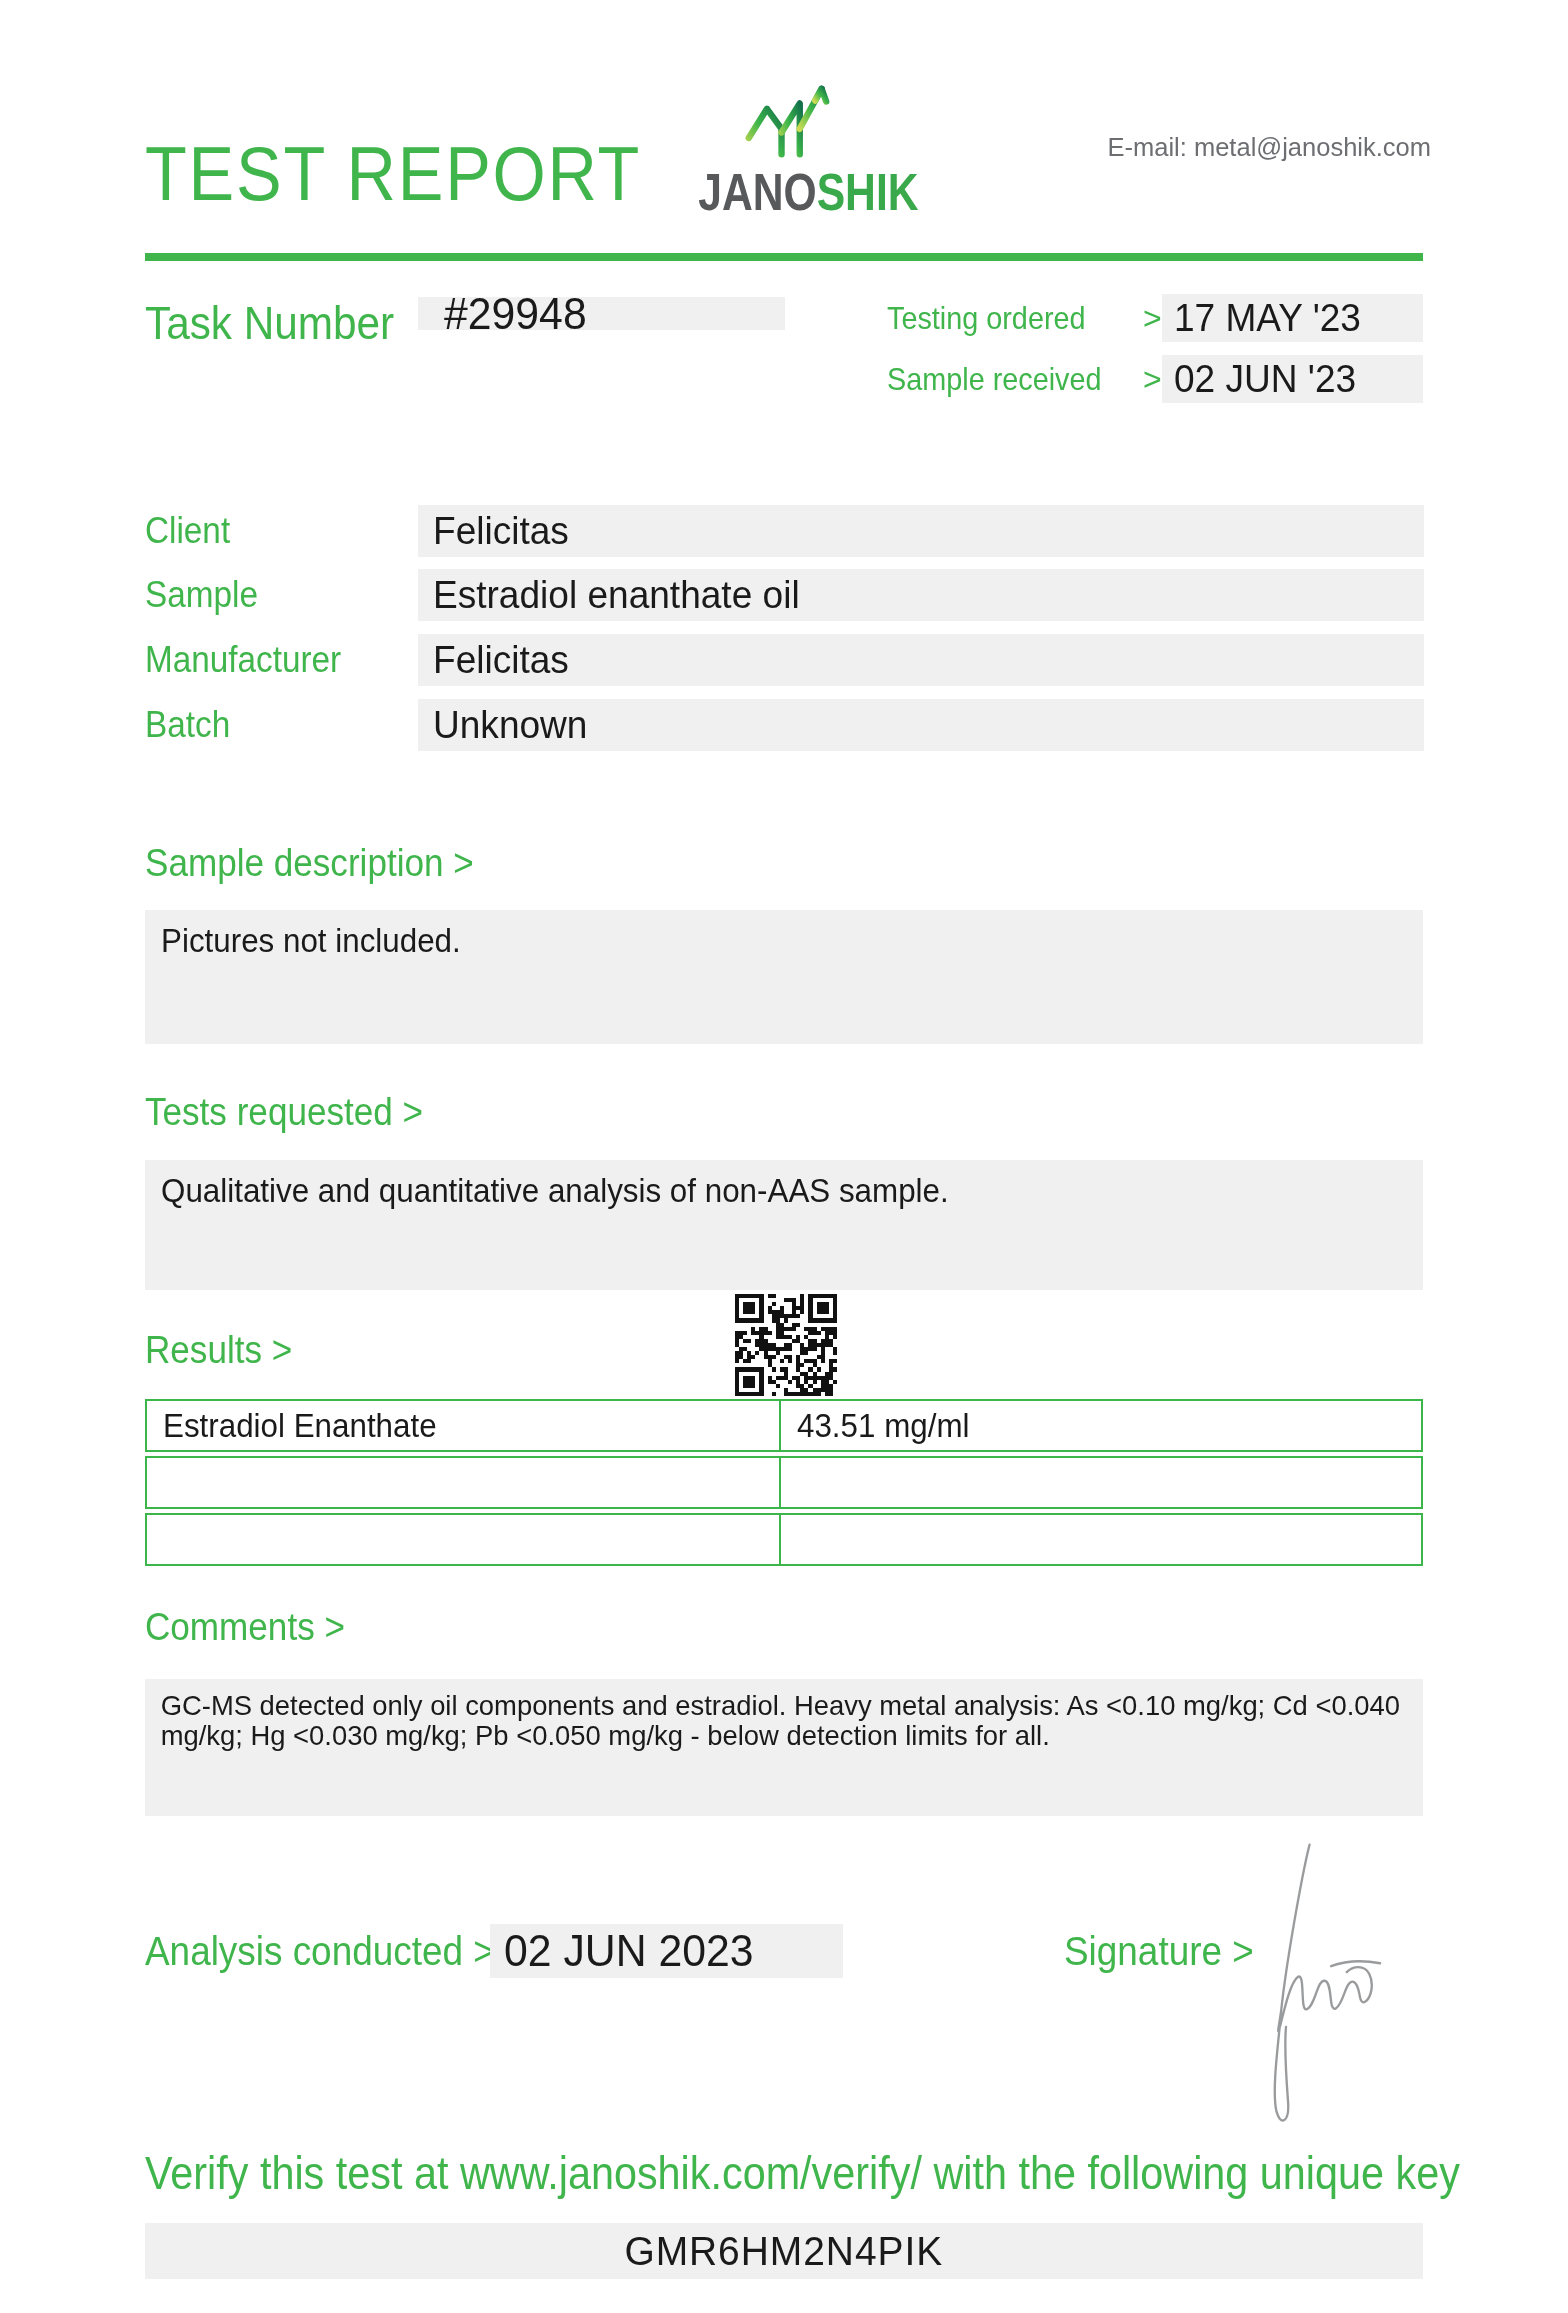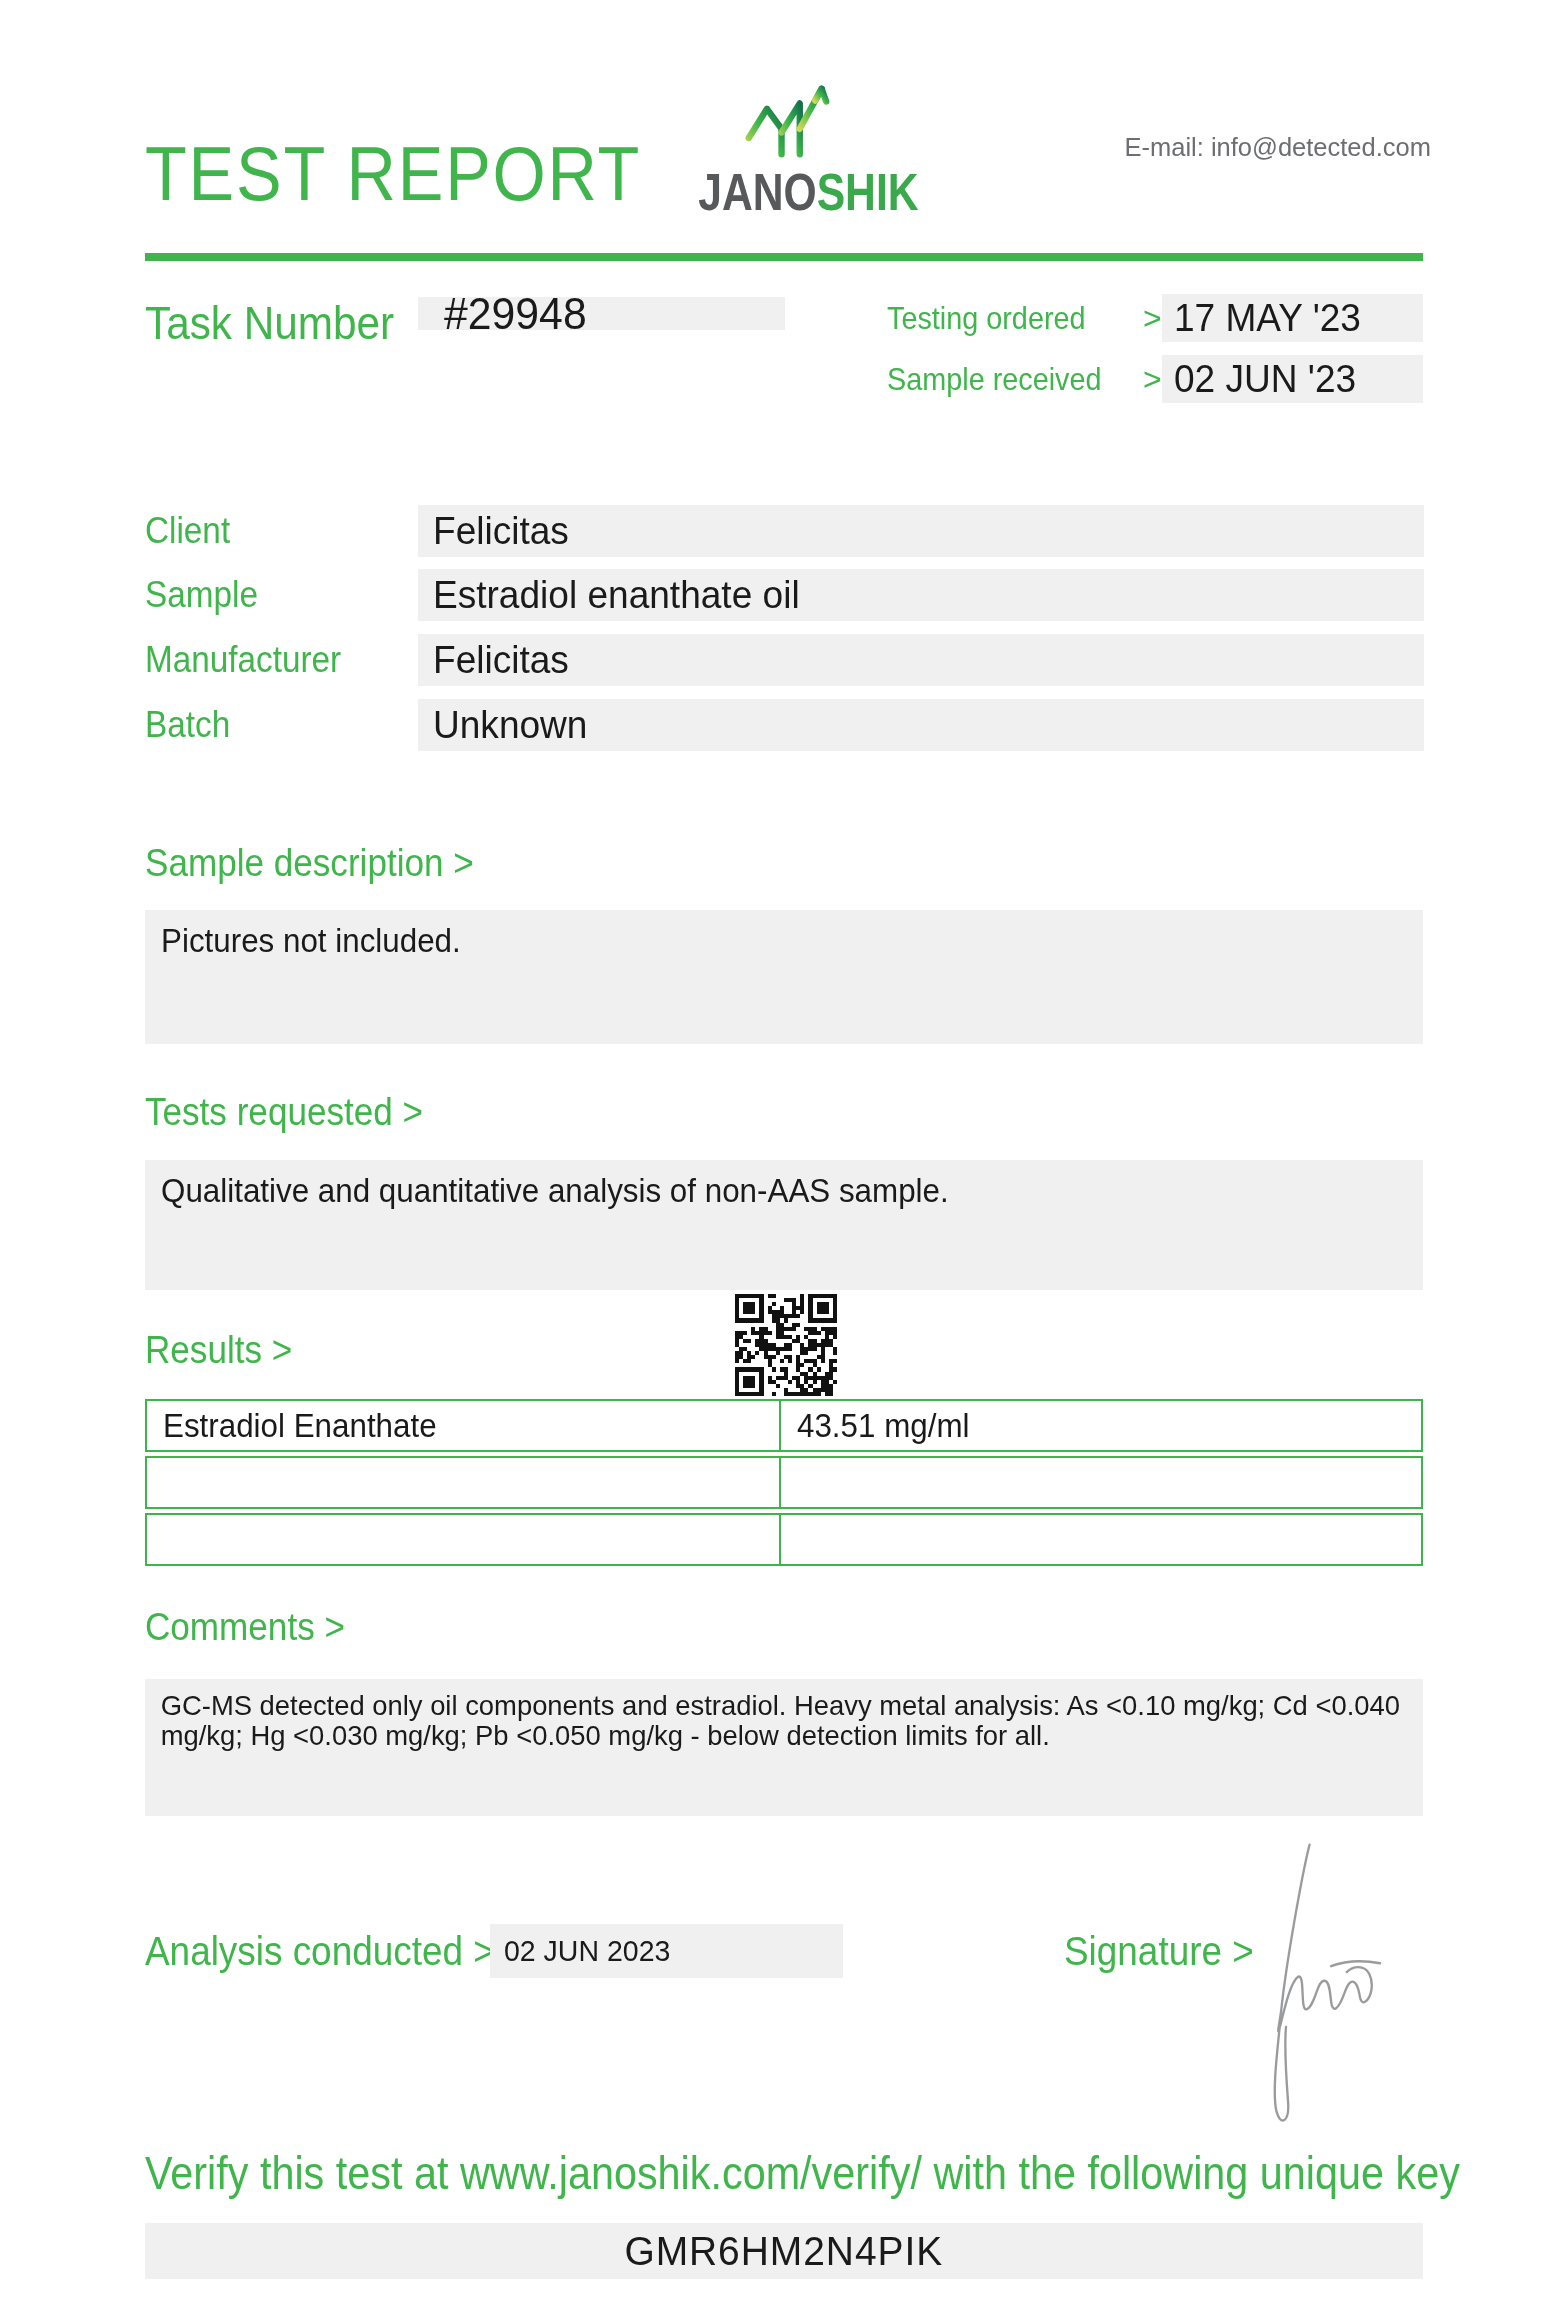--- a/index.html
+++ b/index.html
@@ -50,21 +50,21 @@
   
   .rtable{left:145px;top:1399px;width:1278px;}
   .rrow{display:flex;border:2.9px solid #3cb54a;height:49px;margin-bottom:3.9px;background:#fff;}
   .rcell{display:flex;align-items:center;padding-left:15.7px;box-sizing:border-box;font-size:33px;}
   .rcell-1{width:49.8%;border-right:2.9px solid #3cb54a;}
   .rcell-2{flex:1;}
 
   
   .analysis-label{left:145px;top:1924px;height:54px;display:flex;align-items:center;font-size:41px;}
   .analysis-box{left:490px;top:1924px;width:353px;height:54px;background:#f0f0f0;
-                display:flex;align-items:center;padding-left:13.7px;box-sizing:border-box;font-size:30px;}
+                display:flex;align-items:center;padding-left:13.7px;box-sizing:border-box;font-size:45px;}
   .signature-label{left:1064px;top:1924px;height:54px;display:flex;align-items:center;font-size:41px;}
   .signature-svg{left:1237px;top:1817px;}
   .verify-line{left:145px;top:2145px;font-size:47px;white-space:nowrap;
                transform:scaleX(.88);transform-origin:0 0;}
   .key-box{left:145px;top:2223px;width:1278px;height:56px;background:#f0f0f0;
            display:flex;align-items:center;justify-content:center;font-size:41px;letter-spacing:1px;}
 
   .qr{left:735px;top:1294px;width:102px;height:102px;}
 </style>
 </head>
@@ -87,21 +87,21 @@
         <path d="M8 68 L28 36 L44 58 L44 86"></path>
         <path d="M44 62 L64 30 L64 86"></path>
         <path d="M64 58 L88 14"></path>
         <path d="M81 27 L88 14 L93 28"></path>
       </g>
     </svg>
     <div class="logo-text"><span class="logo-jano">JANO</span><span class="logo-shik">SHIK</span></div>
   </div>
 
   <div class="abs contact">
-    <div>E-mail: info@detected.com</div>
+    <div>E-mail: metal@janoshik.com</div>
   </div>
 
   <div class="abs divider"></div>
 
   <div class="abs task-label green">
       <span class="cond">Task Number</span>
     </div>
   <div class="abs task-box">
       <span class="cond95">#29948</span>
     </div>

